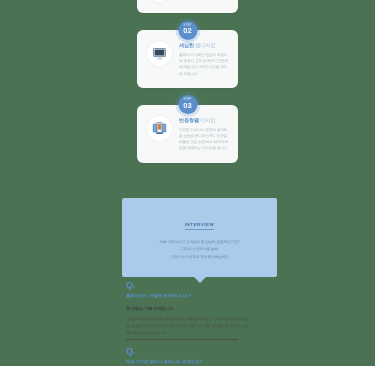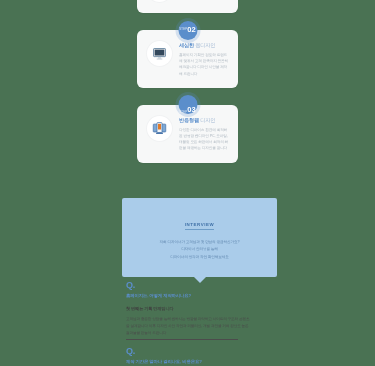--- a/index.html
+++ b/index.html
@@ -28,28 +28,28 @@
   .card-title{font-size:5.2px;line-height:1.3;margin-bottom:3px;letter-spacing:-.2px;}
   .card-title .strong{color:#5b8ecb;font-weight:bold;}
   .card-title .light{color:#9fb6d2;font-weight:normal;}
   .card-desc{font-size:3.6px;line-height:1.75;color:#aab4bd;letter-spacing:-.1px;}
 
   
   .badge{
     position:absolute;left:50%;transform:translateX(-50%);
     width:19px;height:19px;border-radius:50%;
     background:#5b8ecb;color:#ffffff;
-    display:flex;flex-direction:row;align-items:center;justify-content:center;
+    display:flex;flex-direction:column;align-items:center;justify-content:center;
     box-shadow:0 0 0 3px rgba(91,142,203,.22);
     z-index:5;
   }
   .badge-label{font-size:2.6px;letter-spacing:.3px;opacity:.85;line-height:1;}
   .badge-num{font-size:7.5px;font-weight:bold;line-height:1.1;}
   .badge-2{top:-9.5px;}
-  .badge-3{top:-9.5px;align-items:flex-end;}
+  .badge-3{top:-9.5px;}
 
   
   .interview{
     position:absolute;left:122px;top:198px;width:131px;
     background:#aaccea;border-radius:2px;
     padding:14px 12px 16px 12px;text-align:center;
   }
   .interview-title{
     font-size:4.4px;font-weight:bold;color:#3e6fa6;letter-spacing:.6px;
     display:inline-block;border-bottom:1px solid #6e9dc8;padding-bottom:2px;margin-bottom:9px;

